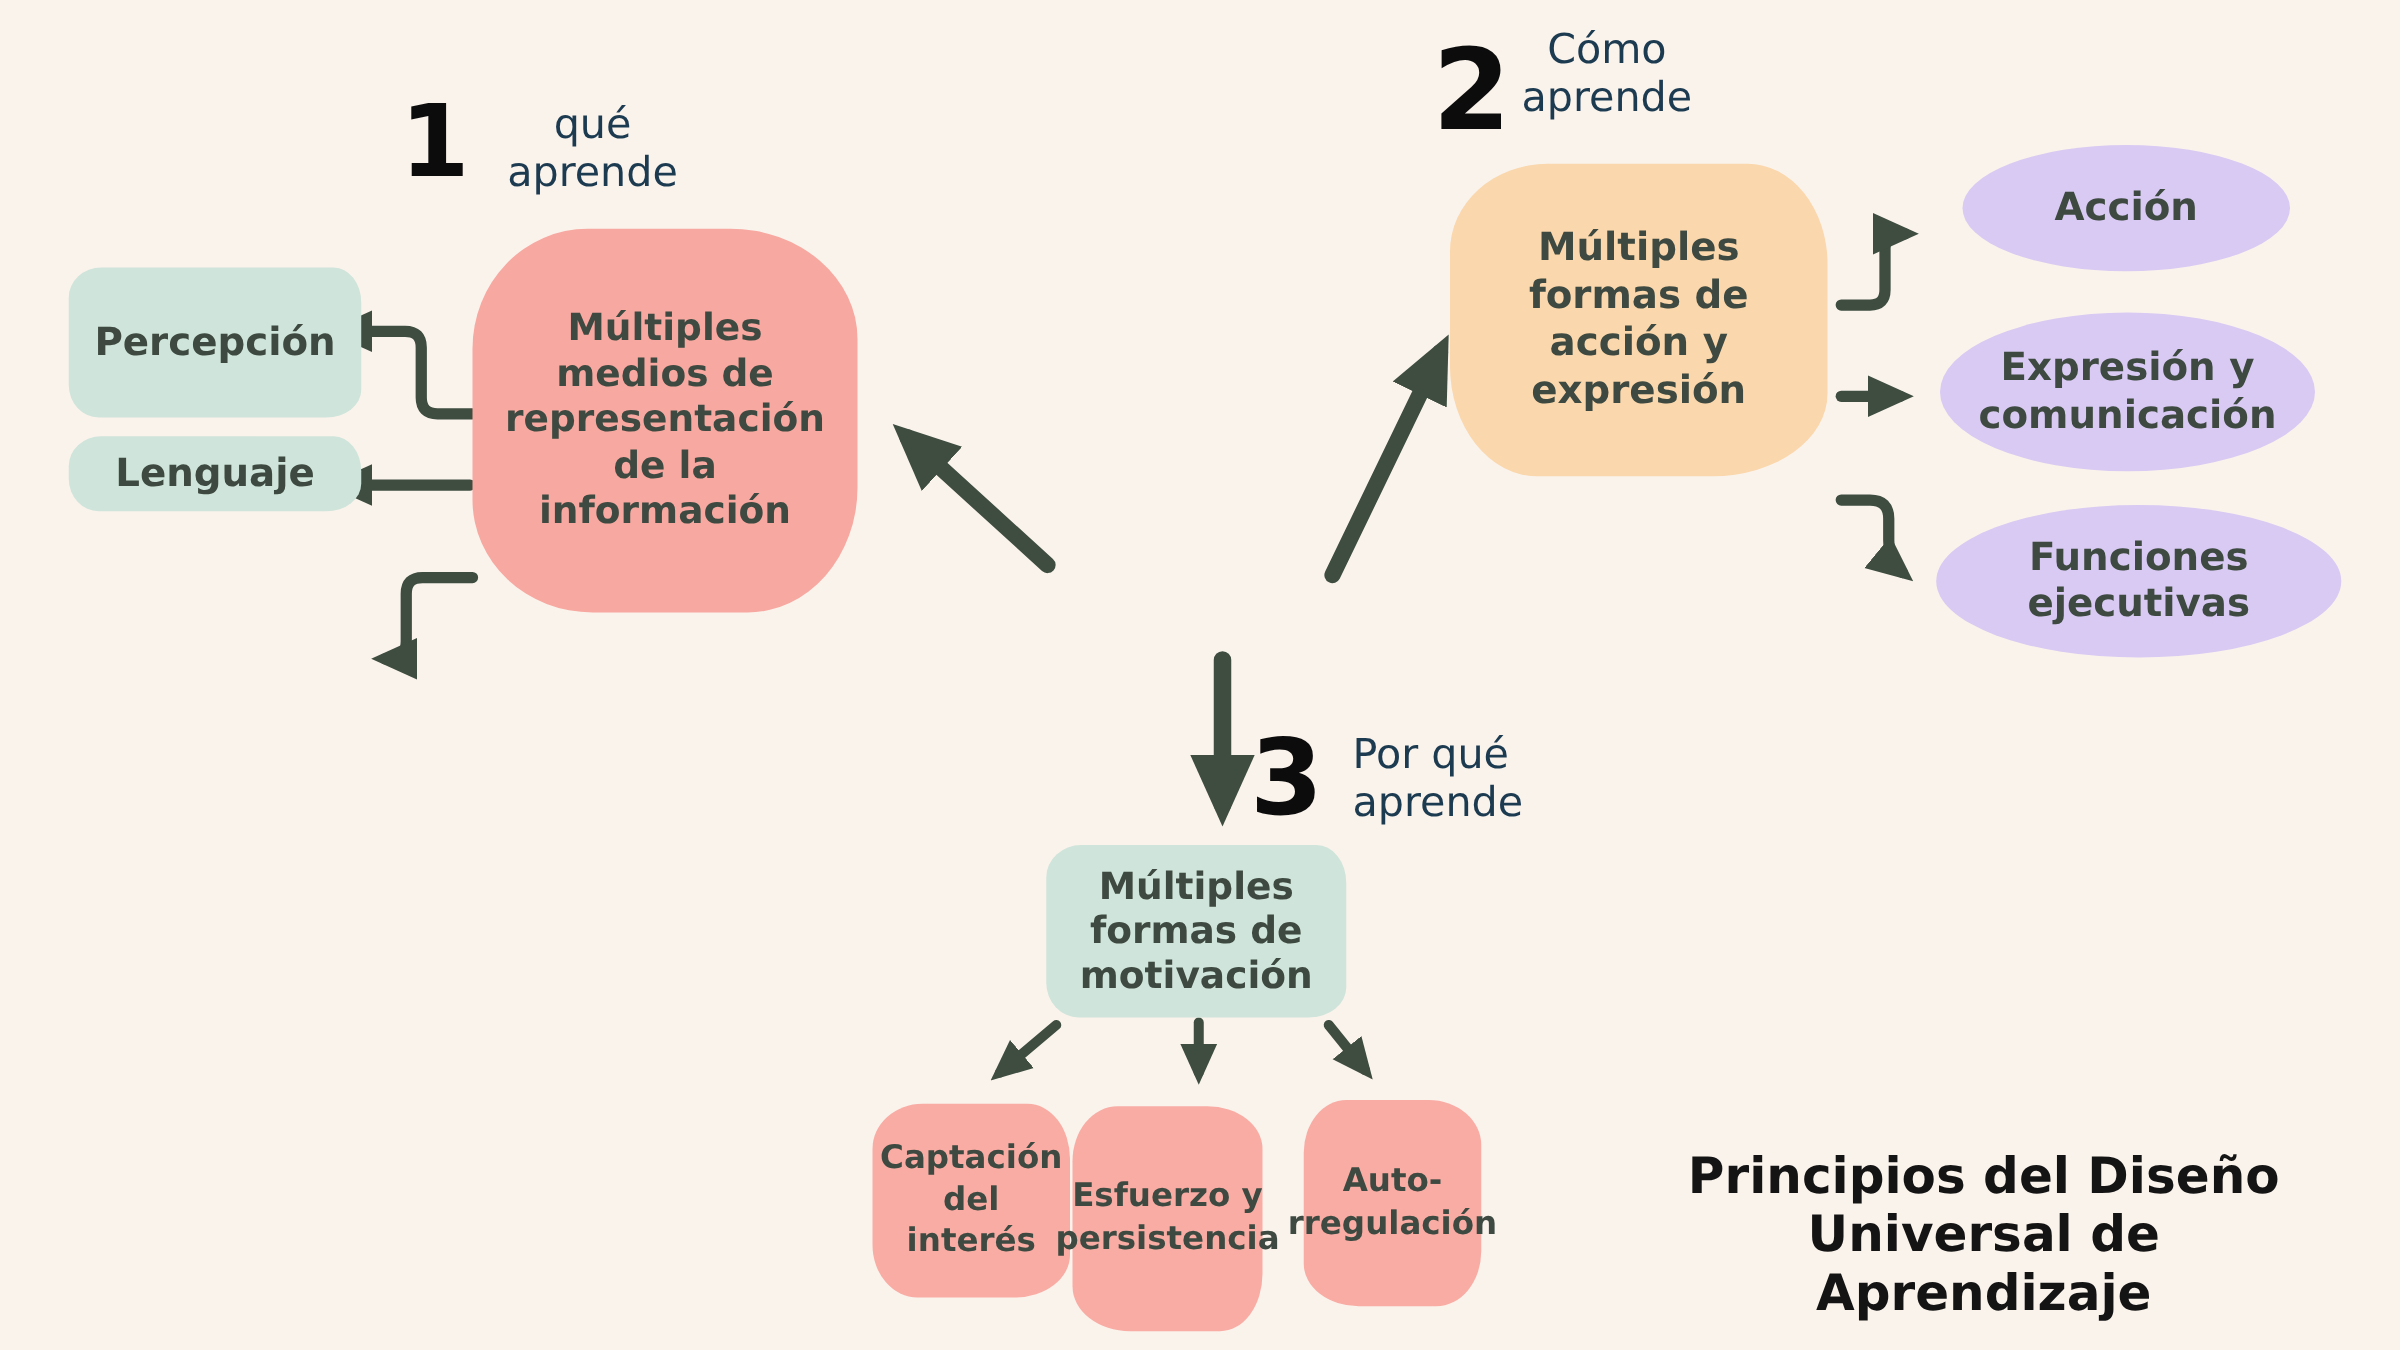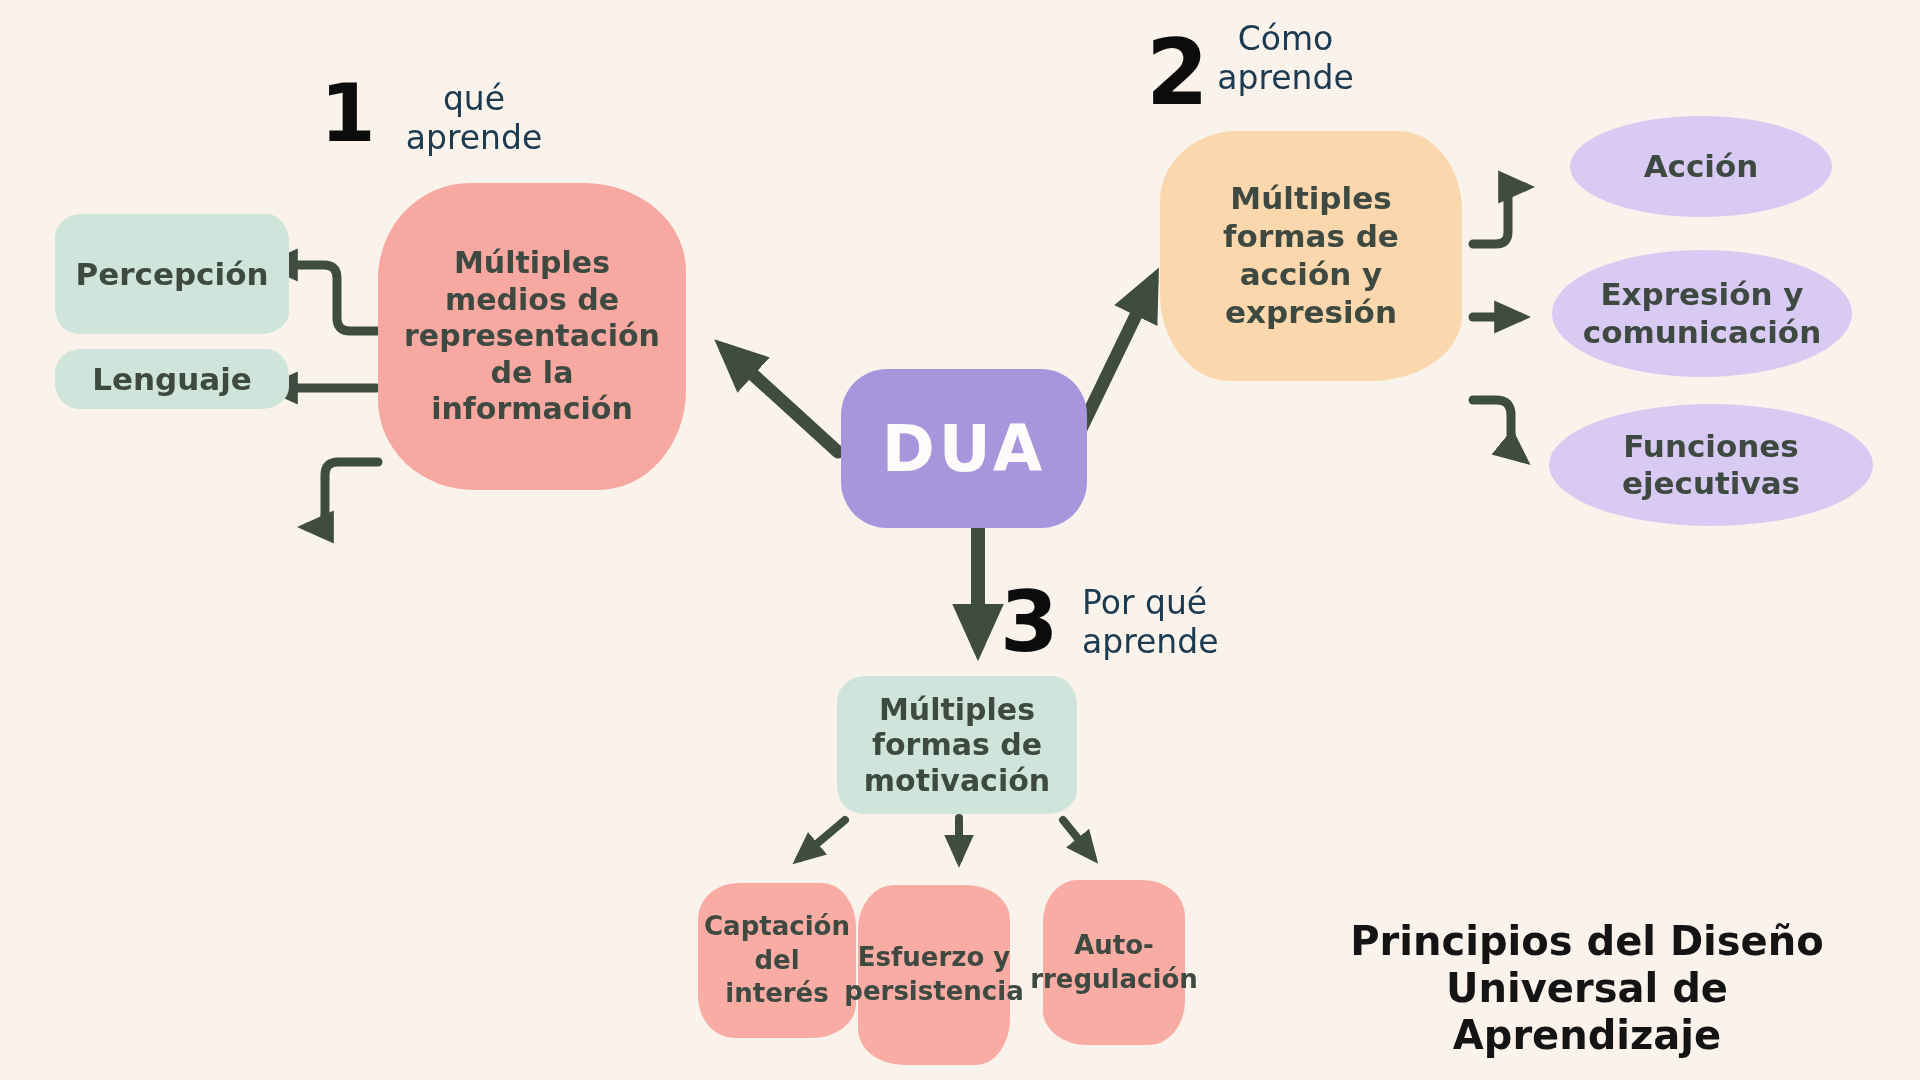--- a/index.html
+++ b/index.html
@@ -130,21 +130,20 @@
   <div class="qlabel q1 pre">qué
 aprende</div>
   <div class="node pink-main pre">Múltiples
 medios de
 representación
 de la
 información</div>
   <div class="node green-sm g1">Percepción</div>
   <div class="node green-sm g2">Lenguaje</div>
 
-  <div class="node dua">DUA</div>
 
   <span class="num n2">2</span>
   <div class="qlabel q2 pre">Cómo
 aprende</div>
   <div class="node orange-main pre">Múltiples
 formas de
 acción y
 expresión</div>
   <div class="node lav e2 pre">Expresión y
 comunicación</div>

